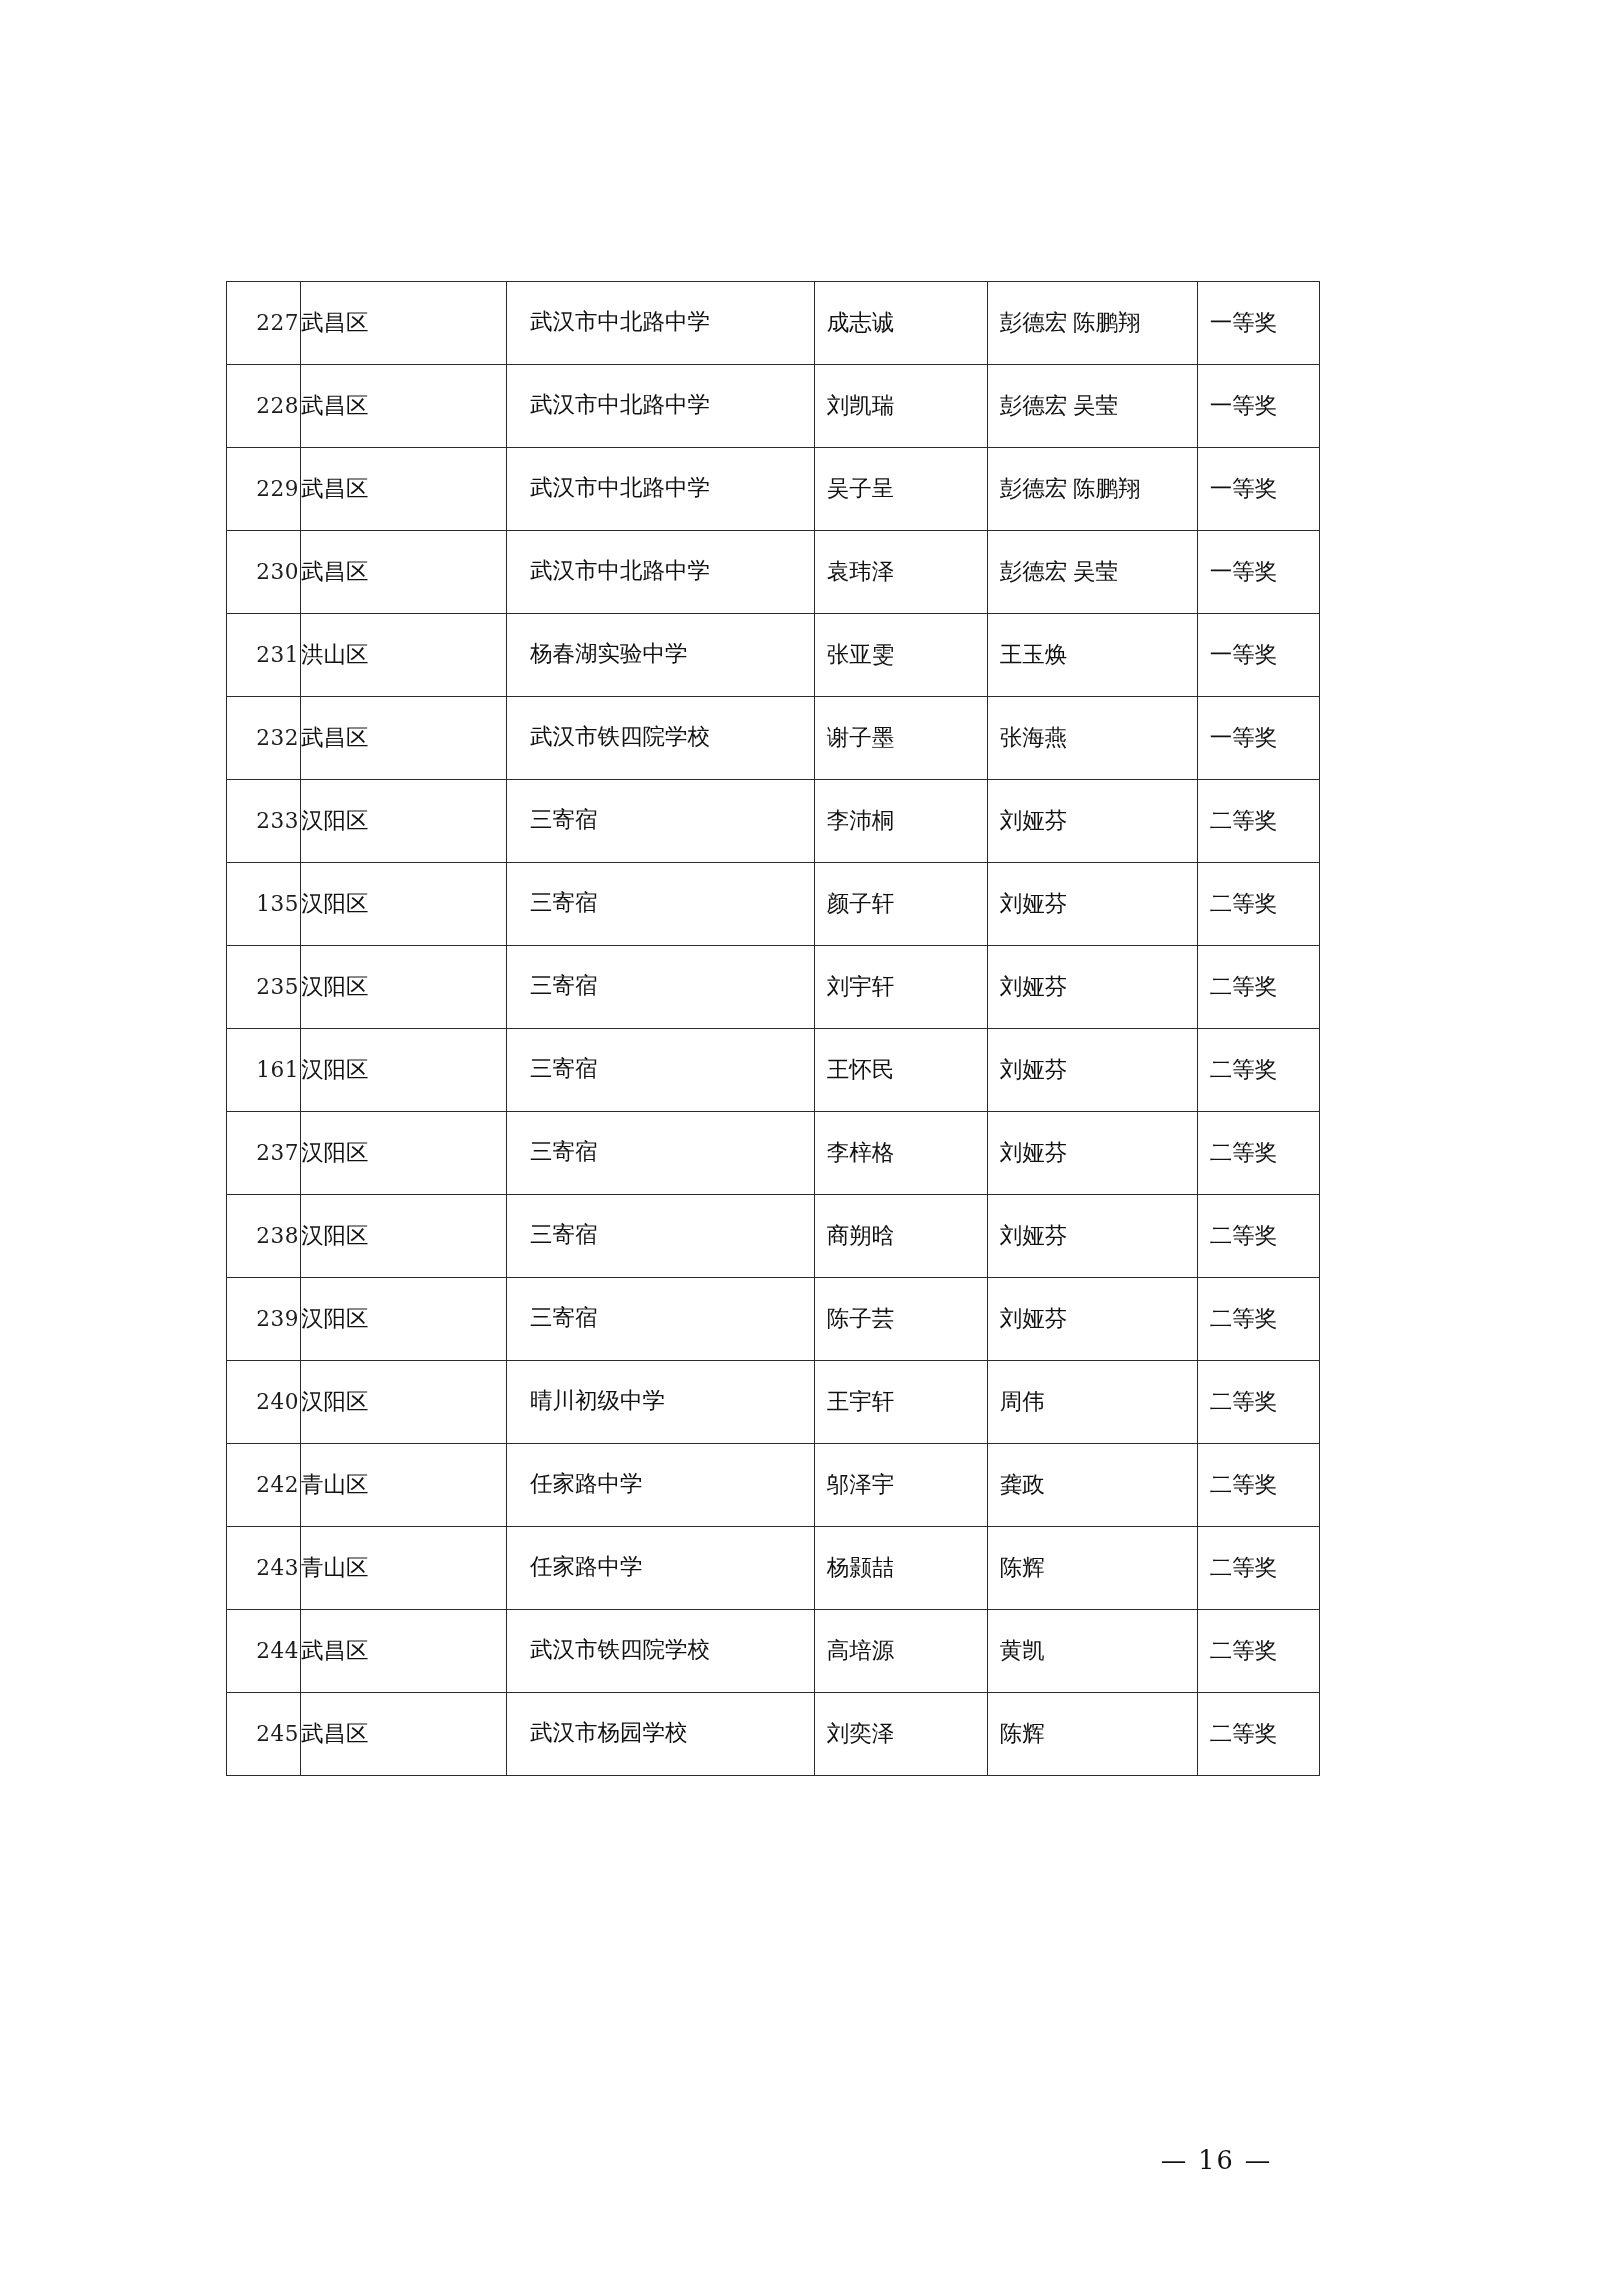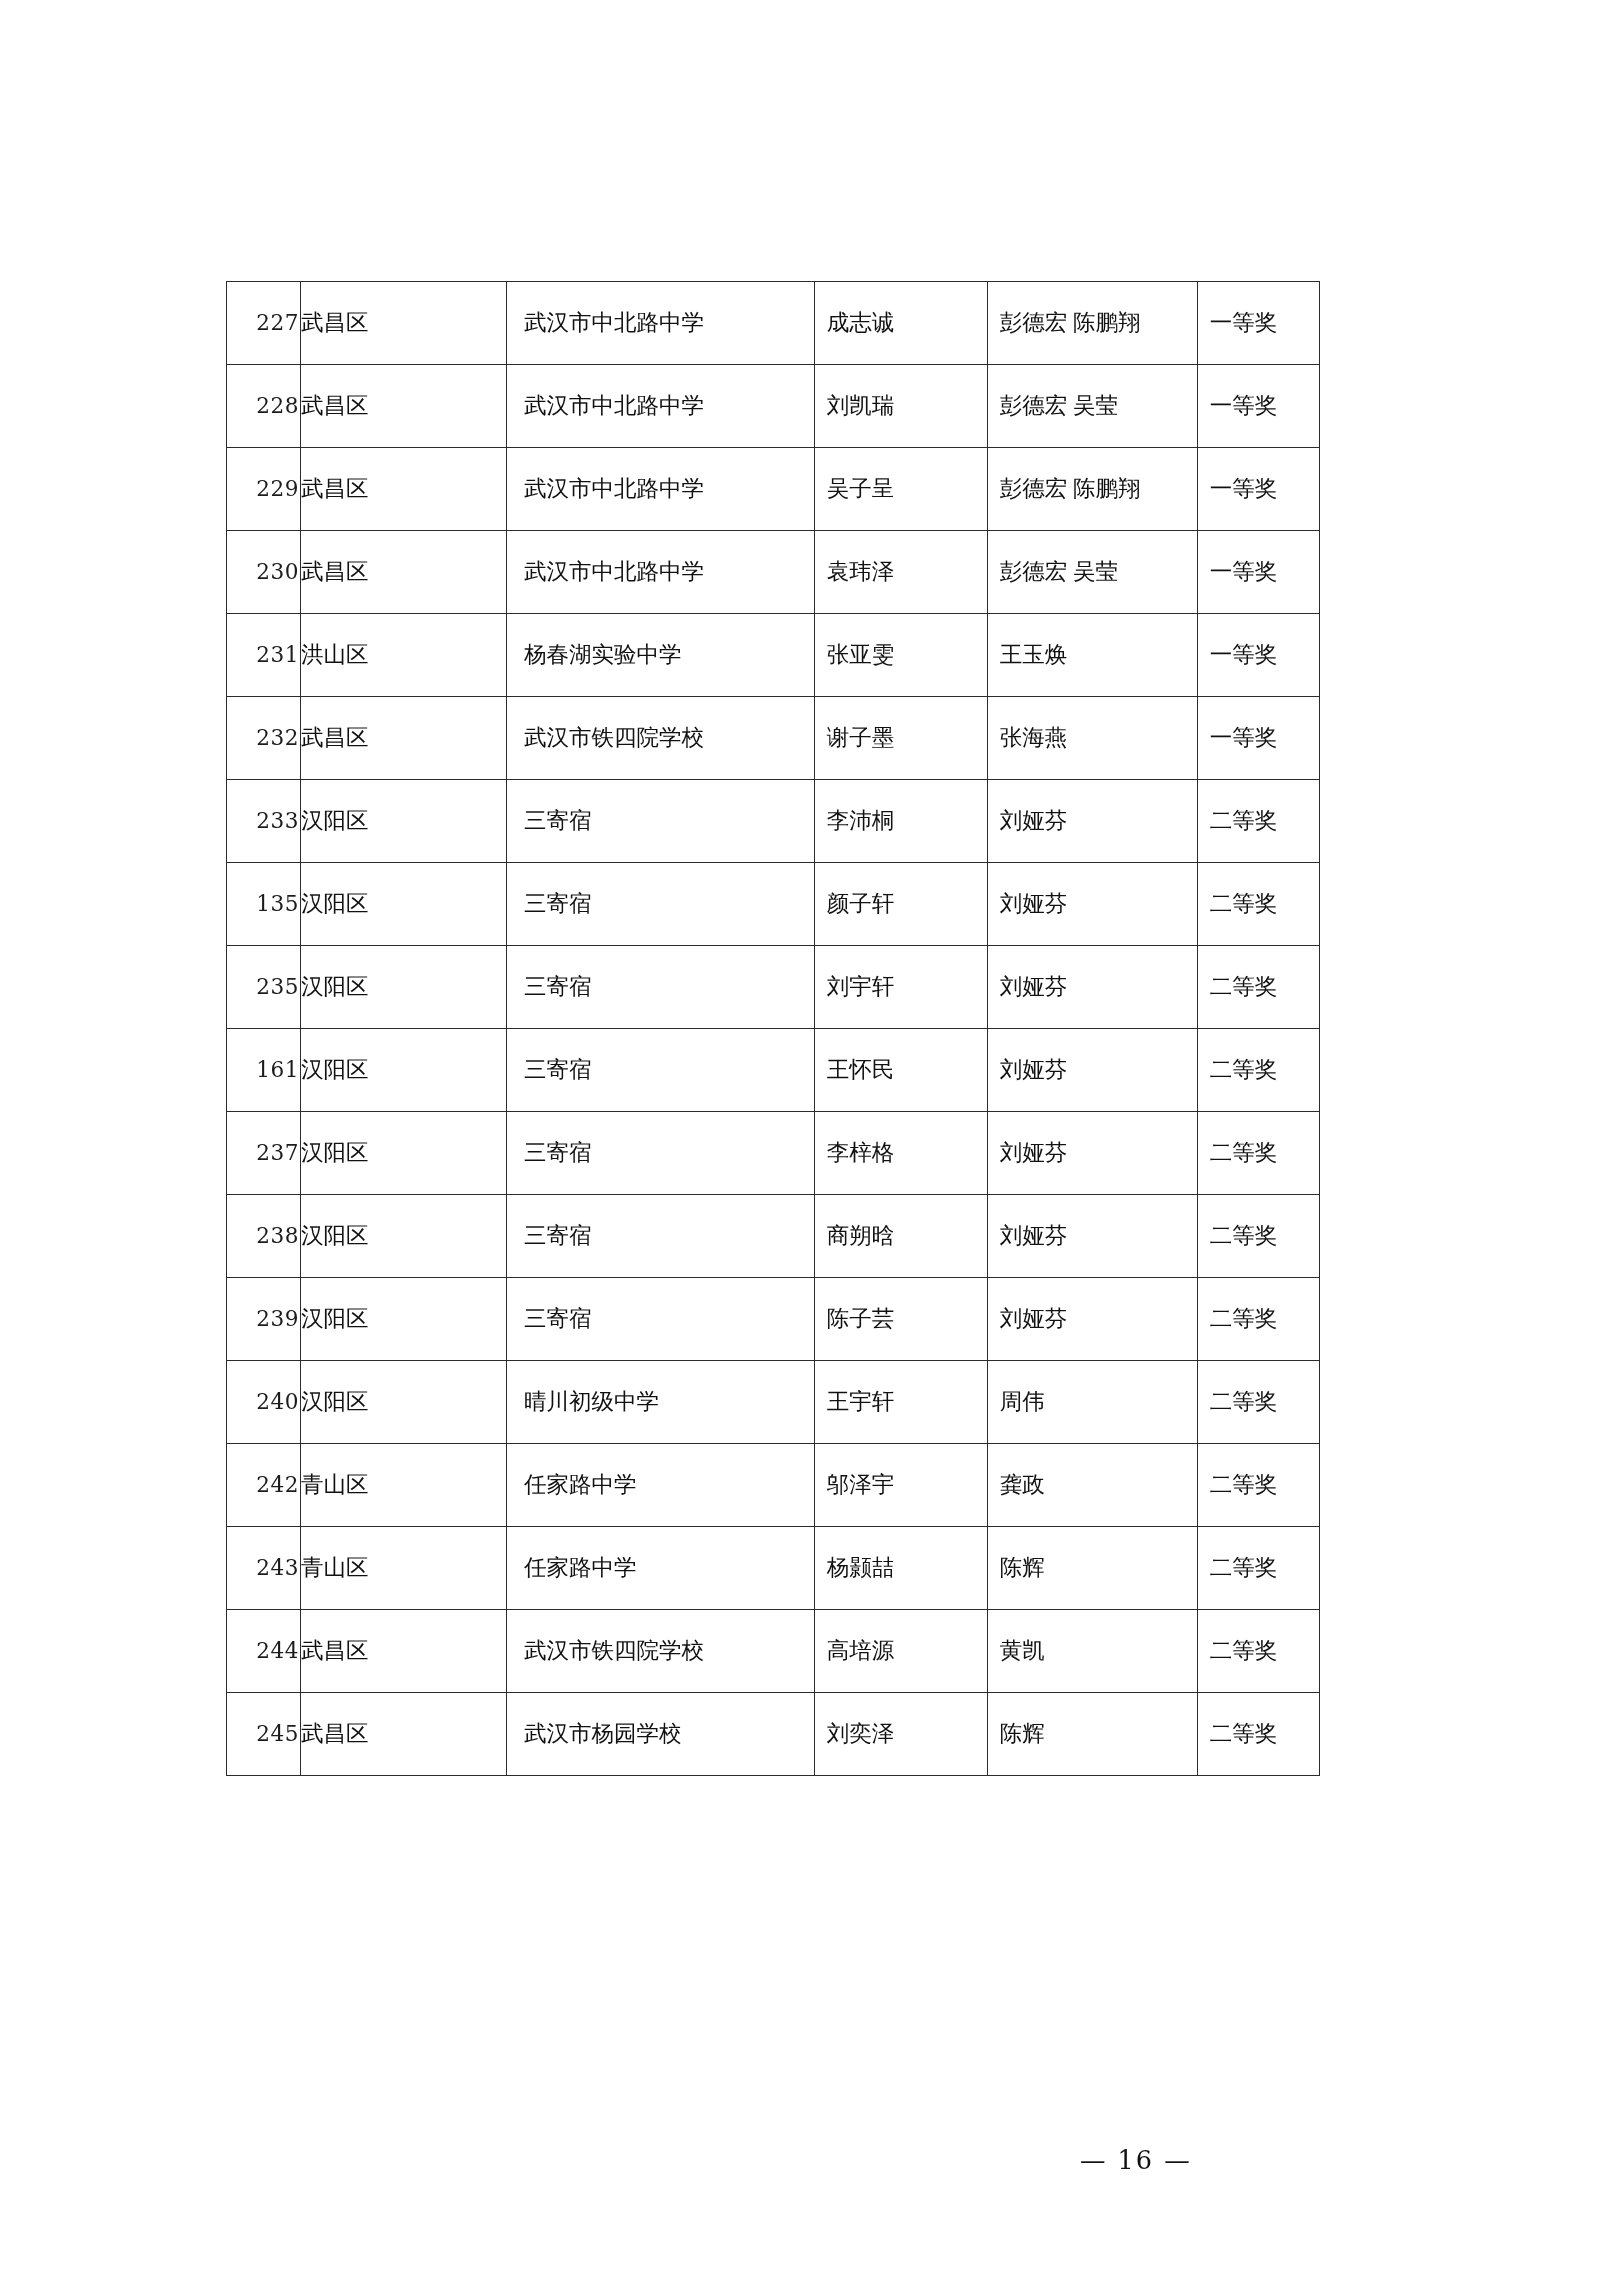--- a/index.html
+++ b/index.html
@@ -54,30 +54,31 @@
   .col-award  { width: 122px; }
 
   td.cell-index {
     text-align: right;
     padding-right: 1px;
     font-family: "DejaVu Serif", "Liberation Serif", serif;
     font-size: 21.6px;
     letter-spacing: 0.5px;
     color: #1c1c1c;
   }
-  td.cell-school  { padding-left: 17px; }
+  td.cell-school  { padding-left: 23px; font-family: Liberation Mono, monospace; }
   td.cell-student { padding-left: 11.8px; }
   td.cell-teacher { padding-left: 11.8px; }
   td.cell-award   { padding-left: 11.8px; }
 
   .page-footer {
     position: absolute;
     left: 0;
     top: 2145px;
     width: 1341px;
+    text-align: center;
     padding-right: 0;
     font-size: 25.5px;
     font-family: "DejaVu Serif", "Liberation Serif", serif;
     color: #111111;
     letter-spacing: 2px;
   }
   .page-footer .inner {
     display: inline-block;
     margin-left: 1068px;
   }

